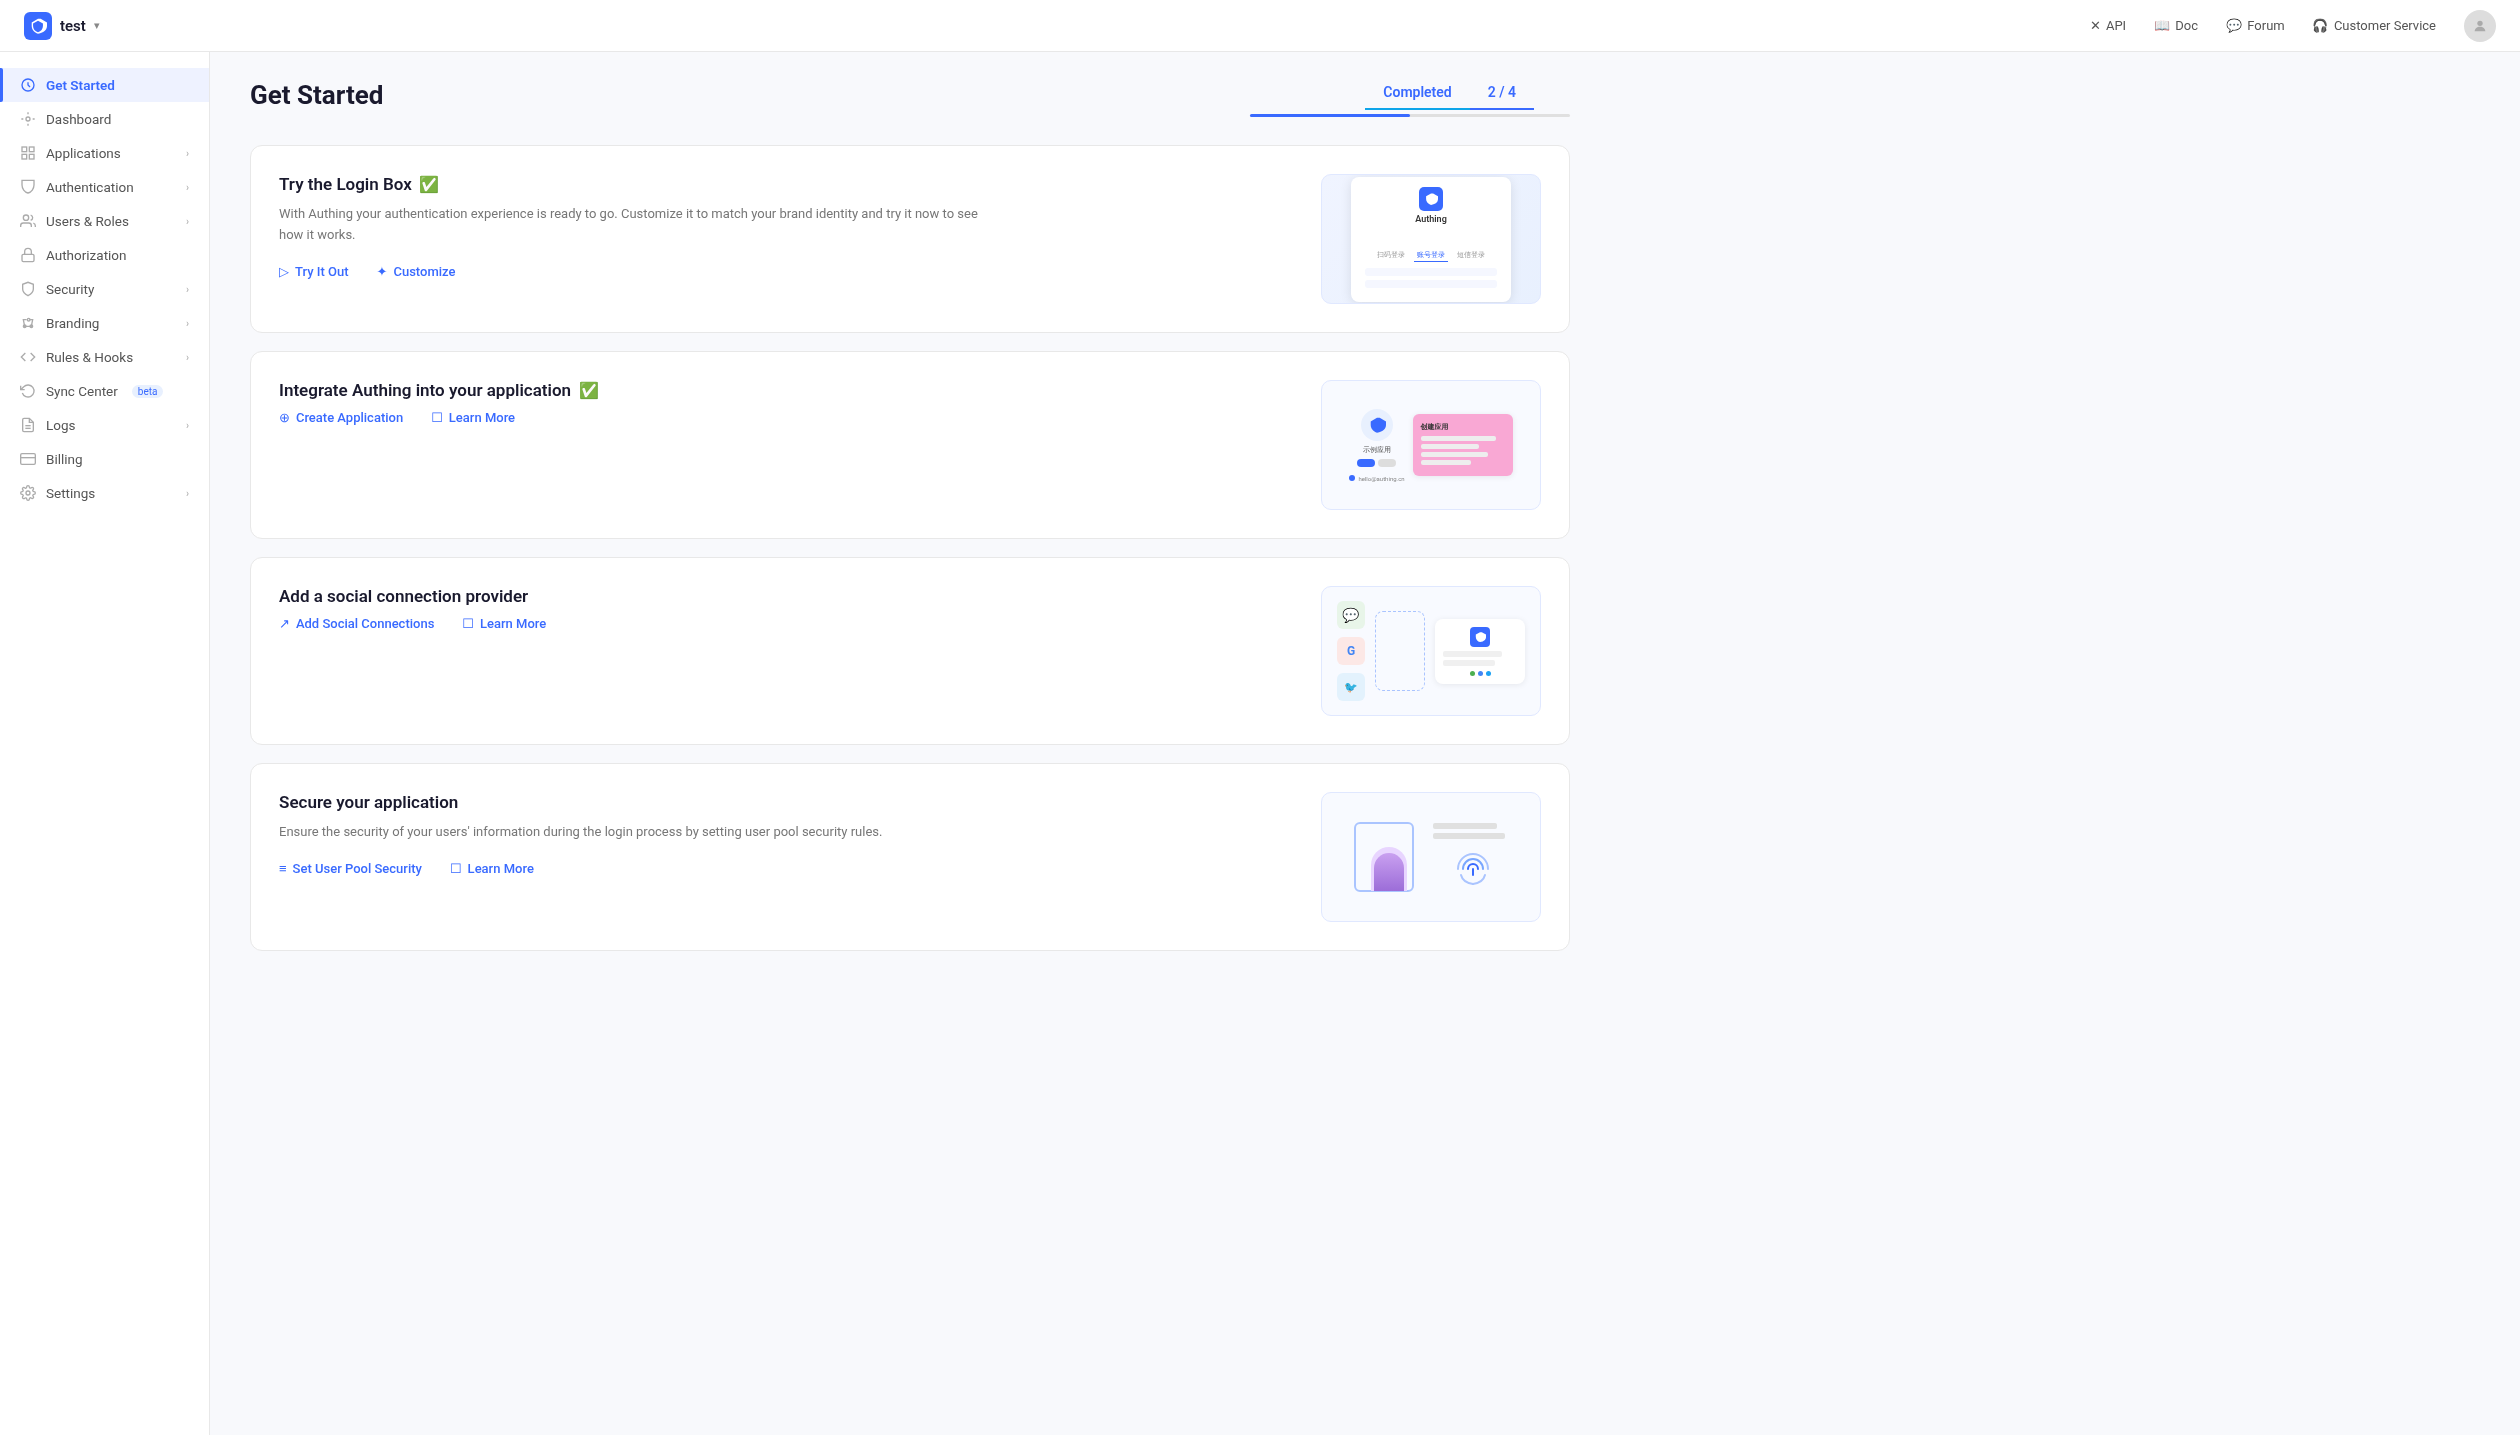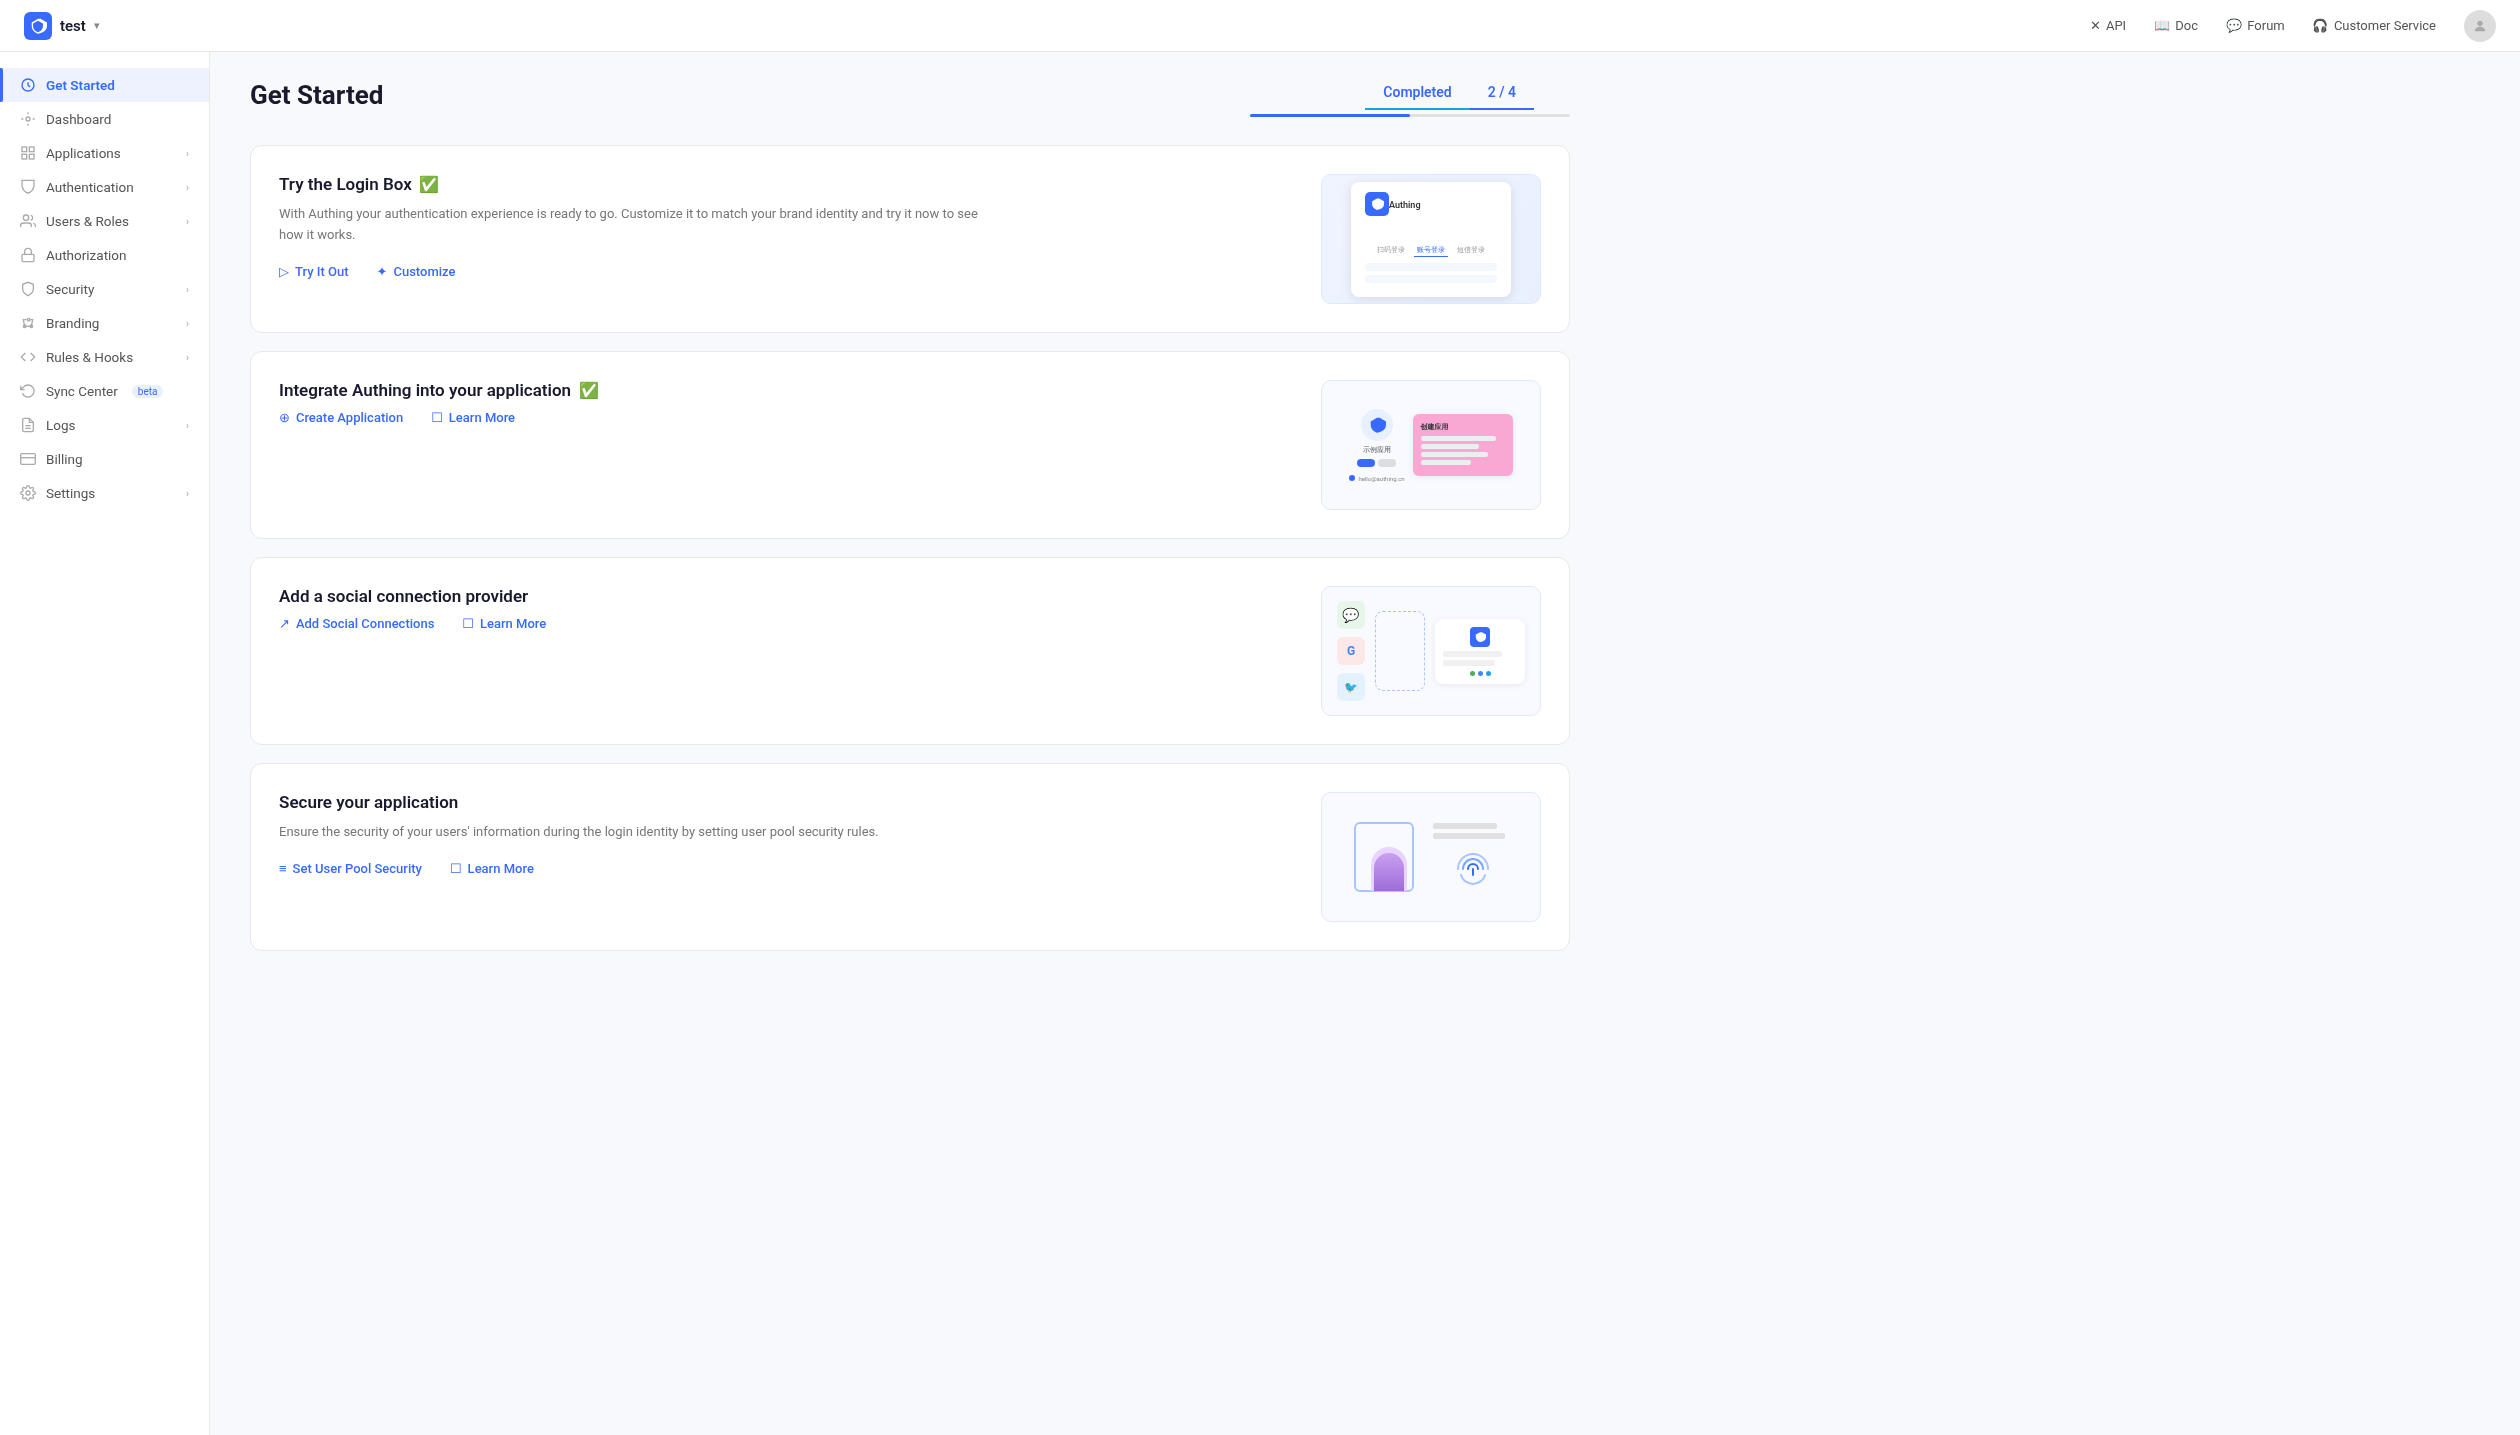--- a/index.html
+++ b/index.html
@@ -175,21 +175,21 @@
       justify-content: center;
       padding: 12px;
     }
     .illus-login-box {
       background: #fff;
       border-radius: 8px;
       padding: 10px 14px;
       width: 160px;
       box-shadow: 0 2px 12px rgba(0,0,0,0.1);
     }
-    .illus-logo-row { display: flex; align-items: center; margin-bottom: 25px; }
+    .illus-logo-row { display: flex; flex-direction: column; align-items: center; margin-bottom: 25px; }
     .illus-logo-icon { width: 24px; height: 24px; background: #396aff; border-radius: 5px; display: flex; align-items: center; justify-content: center; margin-bottom: 3px; }
     .illus-logo-icon svg { width: 14px; height: 14px; fill: #fff; }
     .illus-logo-text { font-size: 9px; font-weight: 600; color: #333; }
     .illus-tabs { display: flex; gap: 6px; justify-content: center; margin-bottom: 6px; }
     .illus-tab { font-size: 7px; color: #999; padding: 1px 3px; }
     .illus-tab.active { color: #396aff; border-bottom: 1px solid #396aff; }
     .illus-input { background: #f5f7ff; height: 8px; border-radius: 3px; margin-bottom: 4px; }
 
     
     .illus-createapp {
@@ -574,21 +574,21 @@
             </div>
           </div>
         </div>
       </div>
 
       <div class="step-card">
         <div class="step-content">
           <div class="step-title">
             <span>Secure your application</span>
           </div>
-          <p class="step-desc">Ensure the security of your users' information during the login identity by setting user pool security rules.</p>
+          <p class="step-desc">Ensure the security of your users' information during the login process by setting user pool security rules.</p>
           <div class="step-actions">
             <a class="step-link">
               <span class="step-link-icon">≡</span>
               <span>Set User Pool Security</span>
             </a>
             <a class="step-link">
               <span class="step-link-icon">☐</span>
               <span>Learn More</span>
             </a>
           </div>

